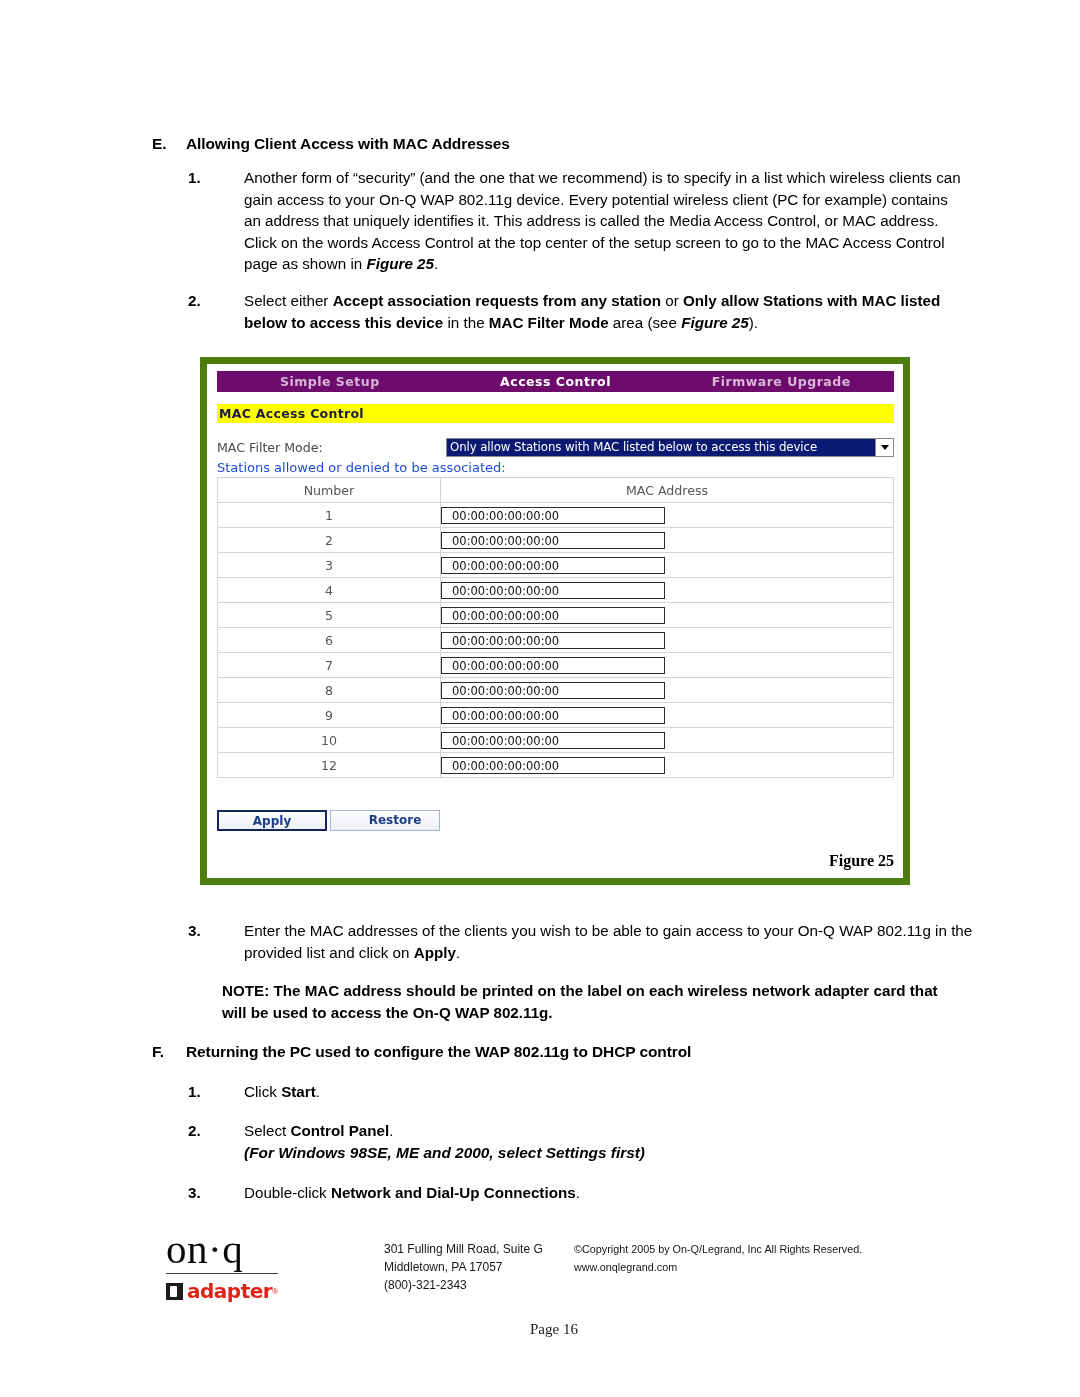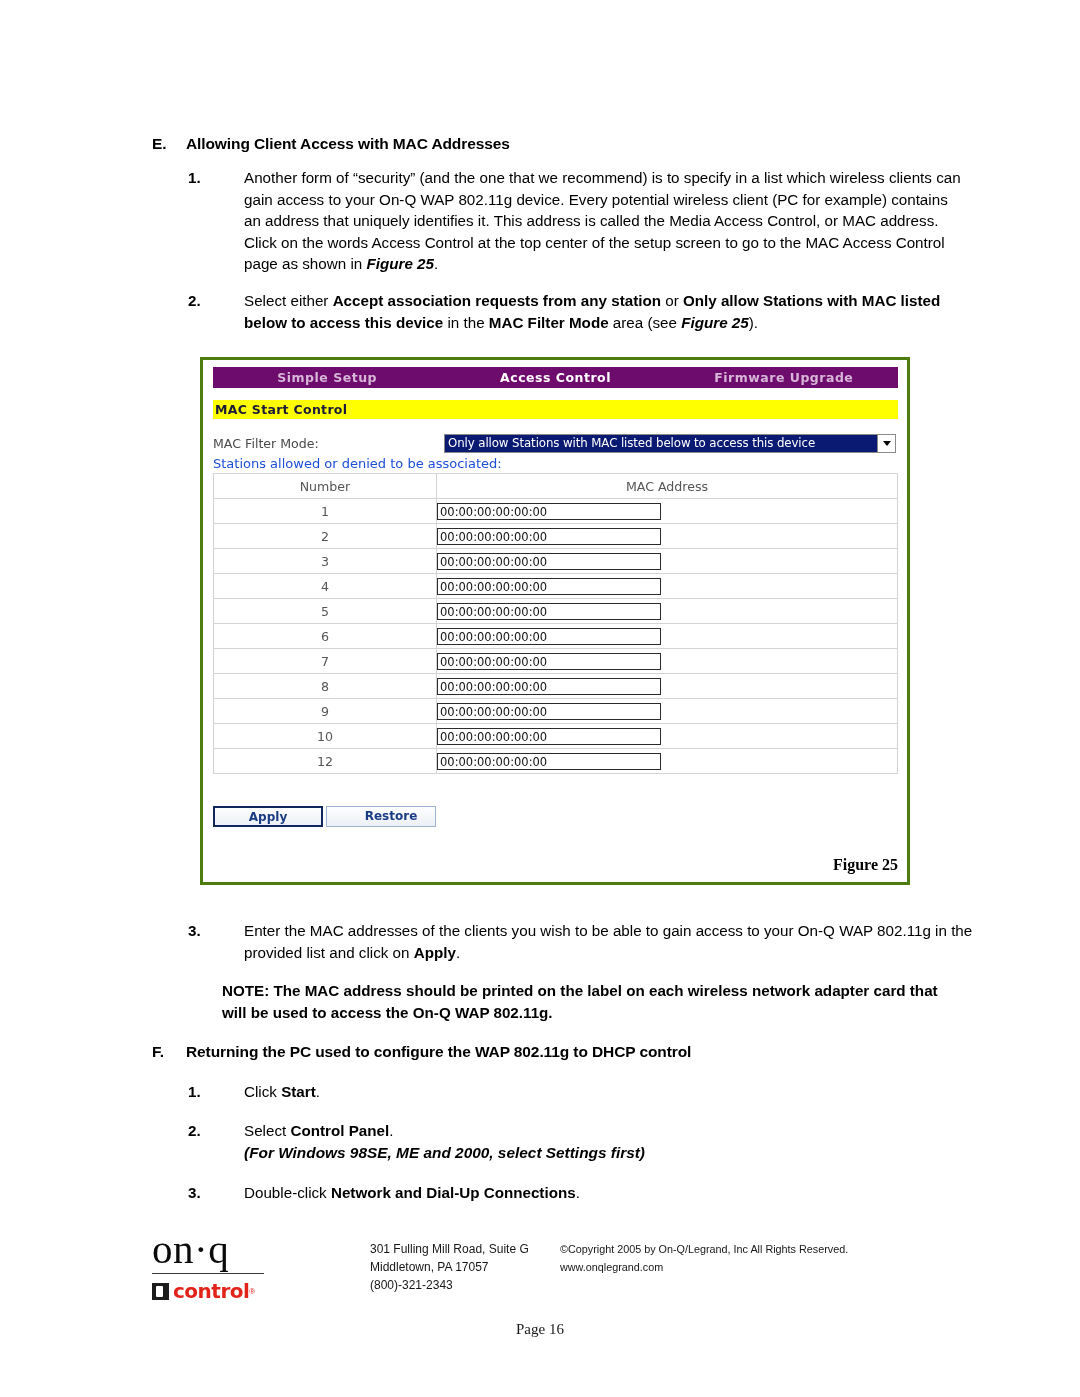--- a/index.html
+++ b/index.html
@@ -61,21 +61,21 @@
   b, .b { font-weight: bold; }
   .bi { font-weight: bold; font-style: italic; }
 
   
   .figure {
     position: absolute;
     left: 200px;
     top: 357px;
     width: 710px;
     height: 528px;
-    border: 3px solid #4d7c0f;
+    border: 7px solid #4d7c0f;
     background: #ffffff;
     box-sizing: border-box;
     overflow: hidden;
   }
   .fig-inner {
     position: absolute;
     left: 10px;
     top: 7px;
     right: 9px;
     bottom: 6px;
@@ -199,21 +199,21 @@
     font-family: "DejaVu Sans", sans-serif;
   }
   .macinput {
     width: 224px;
     height: 17px;
     border: 1px solid #2b2b2b;
     background: #ffffff;
     font-size: 11.5px;
     line-height: 17px;
     color: #111111;
-    padding-left: 2px;
+    padding-left: 10px;
     box-sizing: border-box;
     font-family: "DejaVu Sans", sans-serif;
     white-space: nowrap;
     overflow: hidden;
   }
 
   .btn-row {
     margin-top: 32px;
     display: flex;
     align-items: center;
@@ -239,21 +239,21 @@
     bottom: 2px;
     font-family: "Liberation Serif", serif;
     font-weight: bold;
     font-size: 16px;
     color: #000000;
   }
 
   
   .footer {
     position: absolute;
-    left: 0;
+    left: 14px;
     top: 1228px;
     width: 1023px;
     height: 120px;
   }
   .logo {
     position: absolute;
     left: 152px;
     top: 0px;
     width: 118px;
   }
@@ -355,21 +355,21 @@
 
     <div class="figure">
       <div class="fig-inner">
 
         <div class="navbar">
           <div class="navitem">Simple Setup</div>
           <div class="navitem active">Access Control</div>
           <div class="navitem">Firmware Upgrade</div>
         </div>
 
-        <div class="yellowbar">MAC Start Control</div>
+        <div class="yellowbar">MAC Access Control</div>
 
         <div class="filter-row">
           <div class="filter-label">MAC Filter Mode:</div>
           <div class="select-box">
             <div class="select-value">Only allow Stations with MAC listed below to access this device</div>
             <div class="select-arrow"></div>
           </div>
         </div>
 
         <div class="sub-label">Stations allowed or denied to be associated:</div>
@@ -488,21 +488,21 @@
     </div>
 
   </div>
 
   <div class="footer">
     <div class="logo">
       <div class="logo-onq">on·q</div>
       <div class="logo-rule"></div>
       <div class="logo-legrand">
         <span class="legrand-mark"></span>
-        <span class="legrand-word">control</span>
+        <span class="legrand-word">adapter</span>
           <span class="legrand-tm">®</span>
       </div>
     </div>
 
     <div class="addr">
       <div>301 Fulling Mill Road, Suite G</div>
       <div>Middletown, PA   17057</div>
       <div>(800)-321-2343</div>
     </div>
 

